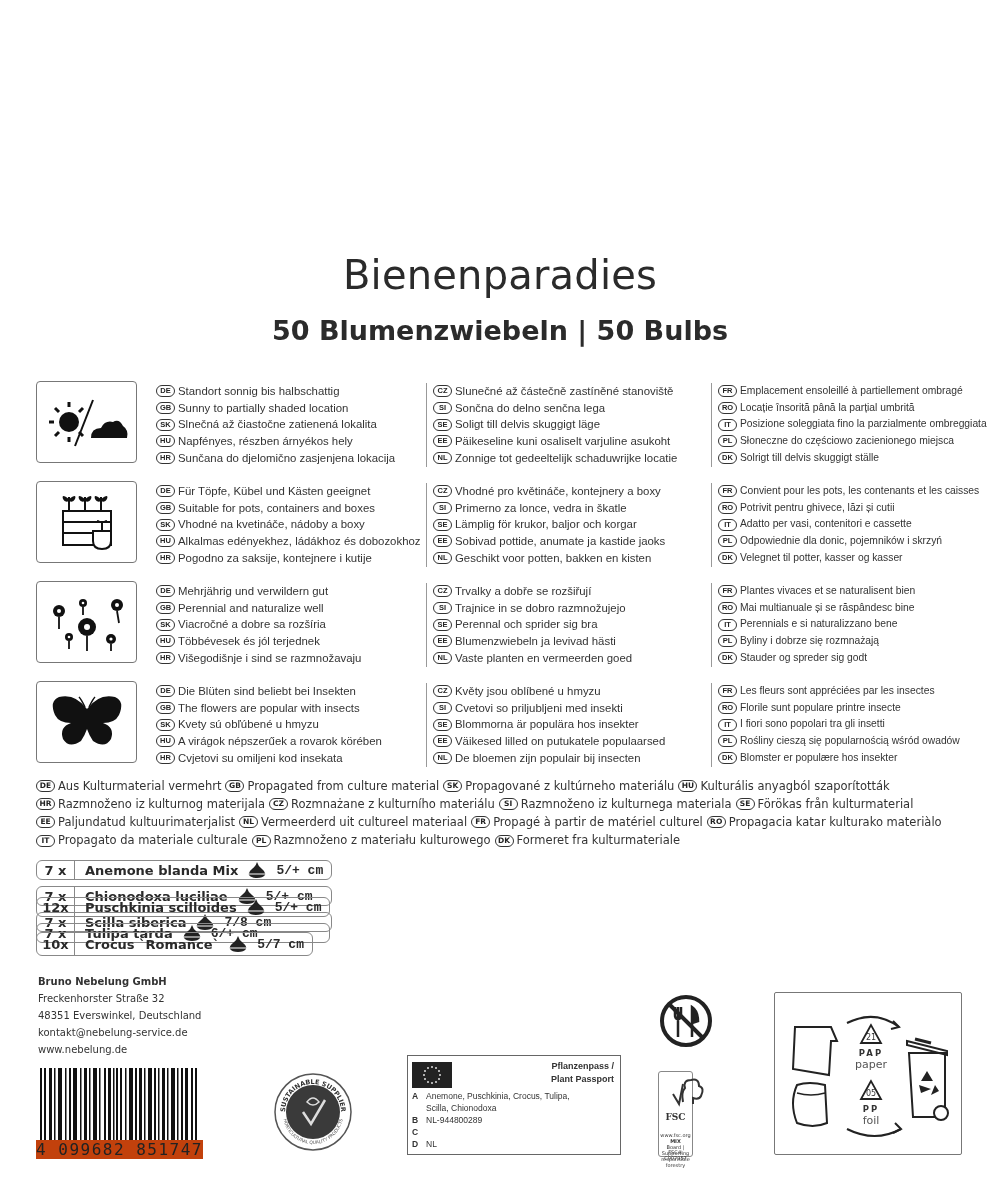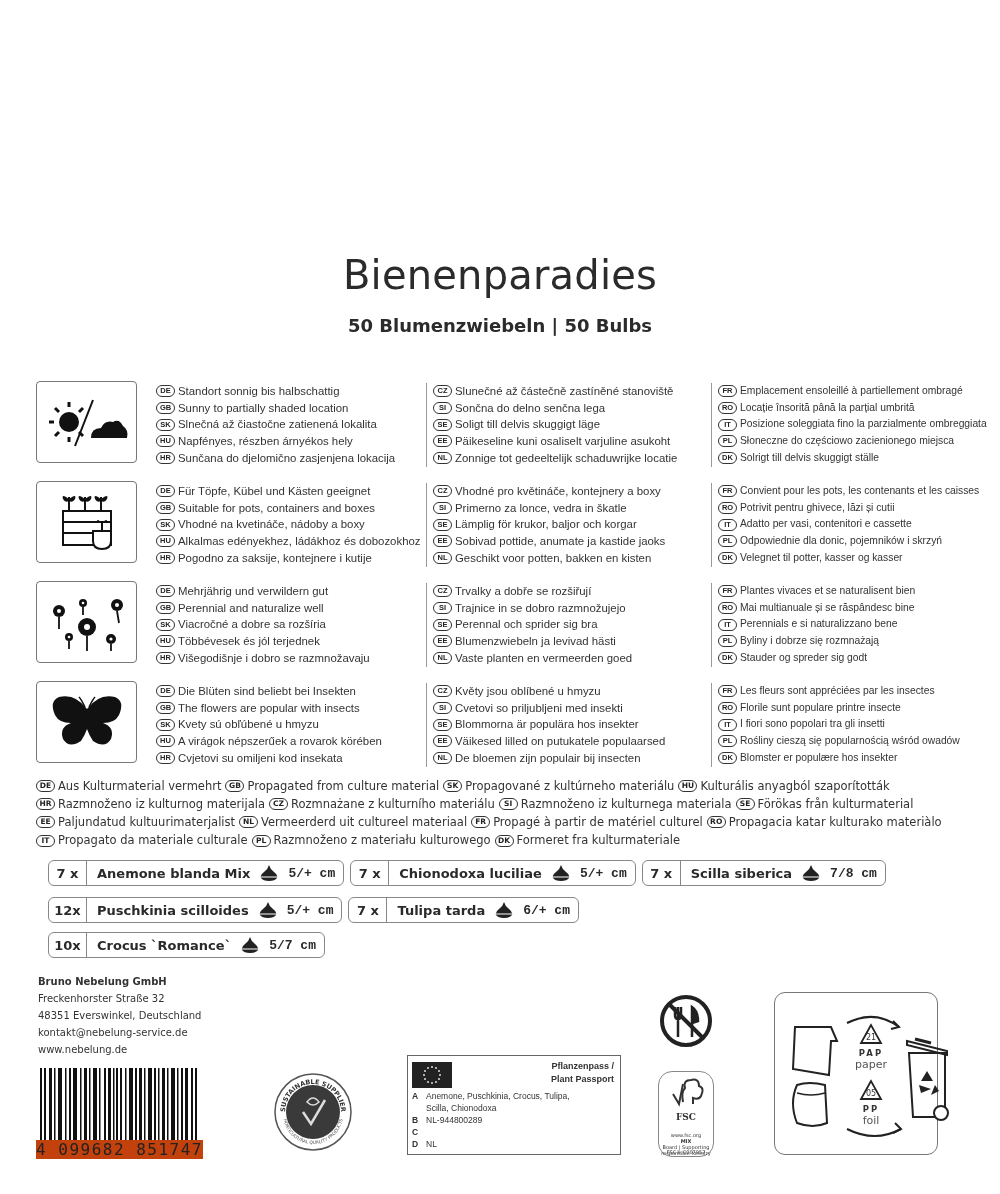--- a/index.html
+++ b/index.html
@@ -2,41 +2,41 @@
 <html><head>
 <meta charset="utf-8">
 <style>
   * { box-sizing: border-box; margin: 0; padding: 0; }
   html, body { width: 1000px; height: 1194px; background: #ffffff; overflow: hidden; }
   body { font-family: "DejaVu Sans", sans-serif; color: #2a2a2a; position: relative; }
 
   .title { position: absolute; top: 252px; left: 0; width: 1000px; text-align: center;
     font-size: 40px; font-weight: normal; color: #2b2b2b; letter-spacing: 0.2px; }
   .subtitle { position: absolute; top: 315px; left: 0; width: 1000px; text-align: center;
-    font-size: 18px; font-weight: bold; color: #2b2b2b; }
+    font-size: 27px; font-weight: bold; color: #2b2b2b; }
 
   .feature-row { position: absolute; left: 36px; width: 940px; height: 84px; }
   .icon-box { position: absolute; left: 0; top: 0; width: 101px; height: 82px;
     border: 1.5px solid #777; border-radius: 4px; display: flex; align-items: center; justify-content: center; }
   .lang-col { position: absolute; top: 2px; font-size: 11.4px; line-height: 16.7px; color: #333;
     font-family: "Liberation Sans Narrow", "Liberation Sans", sans-serif; }
   .col1 { left: 120px; width: 270px; }
   .col2 { left: 390px; width: 285px; border-left: 1.2px solid #999; padding-left: 6px; }
   .col3 { left: 675px; width: 270px; border-left: 1.2px solid #999; padding-left: 6px; }
   .col1 { border-right: none; }
   .lang-line { white-space: nowrap; display: flex; align-items: center; }
   .badge { display: inline-block; border: 1.2px solid #333; border-radius: 8px; font-size: 7.5px; font-weight: bold;
     line-height: 10px; height: 12px; min-width: 19px; text-align: center; margin-right: 3px; padding: 0 2px; color: #222; }
   .col3 .lang-line { font-size: 10.3px; }
 
   .culture { position: absolute; top: 776px; left: 36px; width: 940px; font-size: 11.5px; line-height: 16.4px; color: #333; }
   .culture .lang-line { display: block; white-space: nowrap; }
   .culture .item { display: inline-flex; align-items: center; margin-right: 4px; }
 
-  .bulb-row { position: absolute; left: 48px; height: 24px; display: flex; gap: 6px; }
+  .bulb-row { position: absolute; left: 36px; height: 24px; display: flex; gap: 6px; flex-direction: column; }
   .bulb { display: flex; align-items: stretch; height: 26px; border: 1.4px solid #888; border-radius: 6px;
     font-size: 13px; font-weight: bold; color: #2a2a2a; }
   .bulb .qty { width: 38px; display: flex; align-items: center; justify-content: center; border-right: 1.4px solid #888; }
   .bulb .name { display: flex; align-items: center; padding: 0 6px 0 10px; white-space: nowrap; }
   .bulb .size { display: flex; align-items: center; padding: 0 8px 0 6px; white-space: nowrap; font-family: Liberation Mono, monospace; }
   .bulb svg { margin: 0 2px; }
 
   .company { position: absolute; top: 973px; left: 38px; font-size: 10px; line-height: 17px; color: #333; }
   .company .cname { font-weight: bold; }
 
@@ -48,27 +48,27 @@
 
   .passport { position: absolute; top: 1055px; left: 407px; width: 214px; height: 100px; border: 1.5px solid #666; font-size: 9px; color: #333;
     font-family: "Liberation Sans", sans-serif; }
   .eu-flag { position: absolute; top: 6px; left: 4px; width: 40px; height: 26px; background: #222; }
   .pp-title { position: absolute; top: 4px; right: 6px; text-align: right; font-weight: bold; font-size: 9px; line-height: 13px; }
   .pp-rows { position: absolute; top: 34px; left: 4px; width: 185px; font-size: 8.5px; line-height: 12px; }
   .pp-row { display: flex; }
   .pp-row .k { width: 14px; font-weight: bold; }
 
   .no-food { position: absolute; top: 993px; left: 658px; width: 56px; height: 56px; }
-  .fsc { position: absolute; top: 1071px; left: 658px; width: 56px; height: 86px; border: 1.3px solid #888; border-radius: 14px;
+  .fsc { position: absolute; top: 1071px; left: 658px; width: 35px; height: 86px; border: 1.3px solid #888; border-radius: 3px;
     font-family: "DejaVu Serif", serif; text-align: center; color: #333; }
   .fsc .fsc-label { position: absolute; top: 40px; width: 100%; font-size: 9px; font-weight: bold; }
   .fsc .fsc-mix { position: absolute; top: 60px; width: 100%; font-size: 5px; font-family: "DejaVu Sans", sans-serif; line-height: 6px; }
   .fsc .fsc-code { position: absolute; top: 77px; width: 100%; font-size: 5px; font-family: "DejaVu Sans", sans-serif; }
 
-  .recycle-box { position: absolute; top: 992px; left: 774px; width: 164px; height: 163px; border: 1.5px solid #777; border-radius: 11px; }
+  .recycle-box { position: absolute; top: 992px; left: 774px; width: 188px; height: 163px; border: 1.5px solid #777; border-radius: 2px; }
 </style>
 </head>
 <body>
 
 <div class="title">Bienenparadies</div>
 <div class="subtitle">50 Blumenzwiebeln | 50 Bulbs</div>
 
 <div id="features">
     <div class="feature-row" style="top: 381px;">
       <div class="icon-box">
@@ -287,21 +287,21 @@
         <div class="lang-line">
           <span class="badge">SK</span>
           <span>Viacročné a dobre sa rozšíria</span>
         </div>
         <div class="lang-line">
           <span class="badge">HU</span>
           <span>Többévesek és jól terjednek</span>
         </div>
         <div class="lang-line">
           <span class="badge">HR</span>
-          <span>Višegodišnje i dobro se razmnožavaju</span>
+          <span>Višegodišnje i sind se razmnožavaju</span>
         </div>
       </div>
       <div class="lang-col col2">
         <div class="lang-line">
           <span class="badge">CZ</span>
           <span>Trvalky a dobře se rozšiřují</span>
         </div>
         <div class="lang-line">
           <span class="badge">SI</span>
           <span>Trajnice in se dobro razmnožujejo</span>

